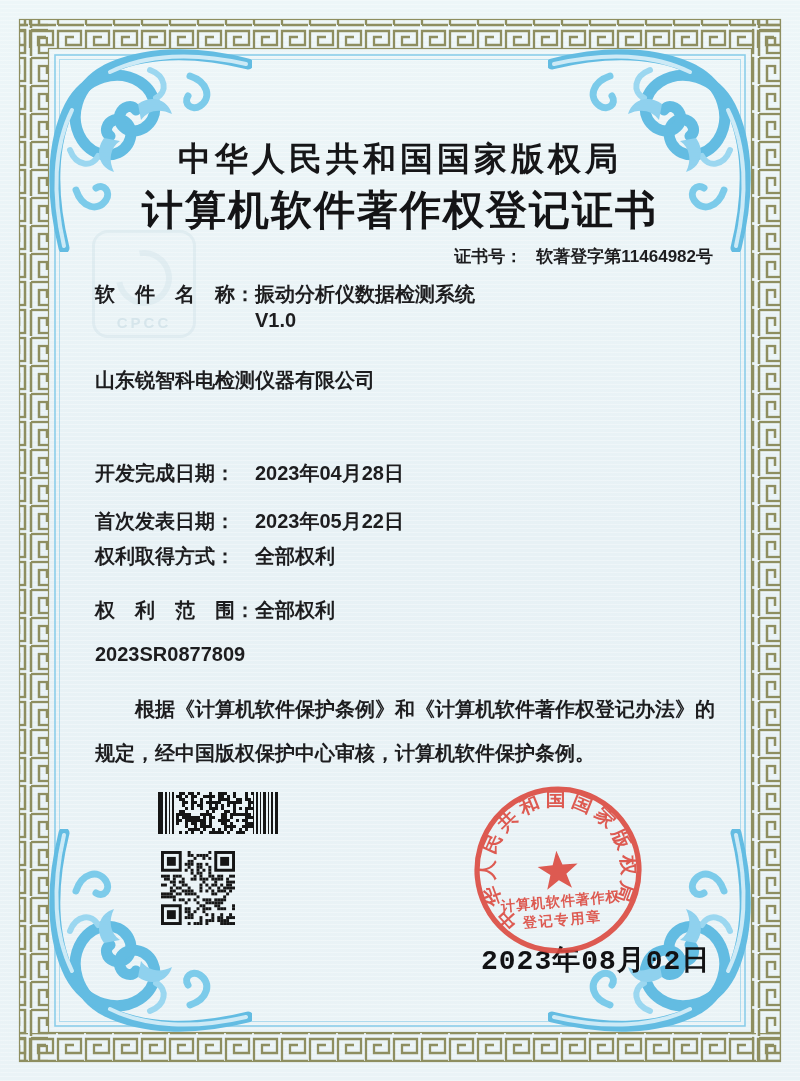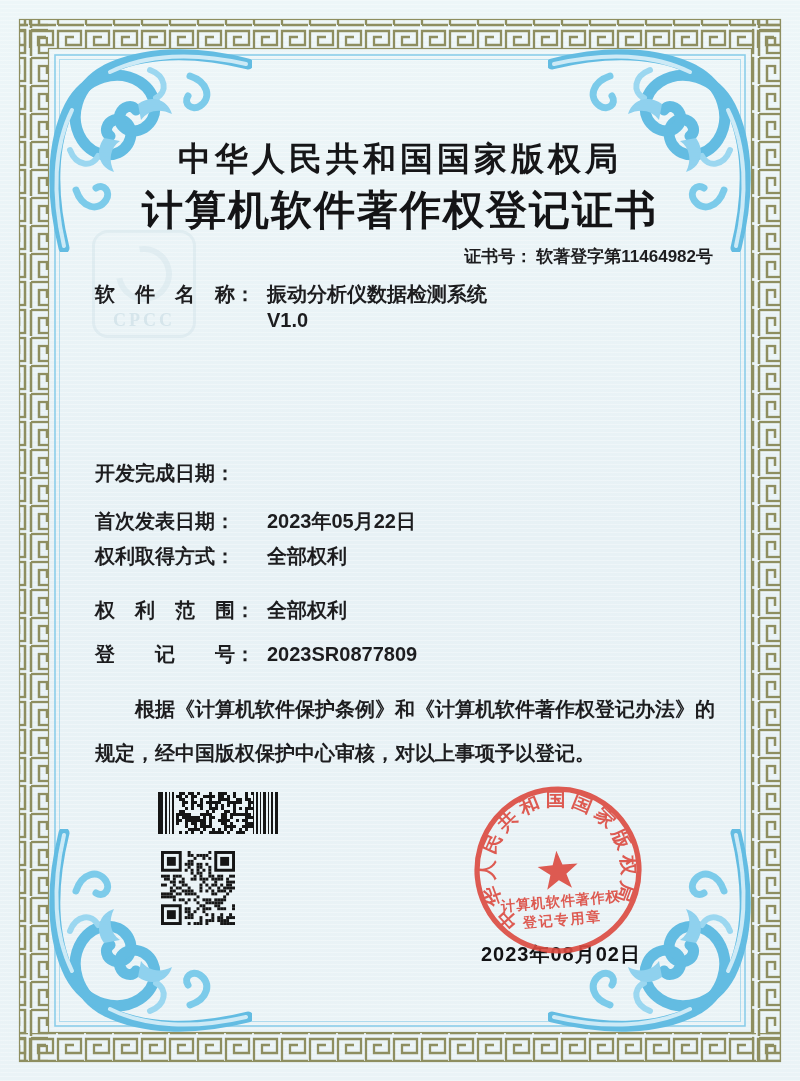--- a/index.html
+++ b/index.html
@@ -27,62 +27,62 @@
     position:absolute;left:92px;top:230px;width:104px;height:108px;
     border:3px solid rgba(198,219,227,.6);border-radius:16px;opacity:.55;
     display:flex;flex-direction:column;align-items:center;justify-content:flex-end;
     padding-bottom:4px;
   }
   .watermark .swirl{
     width:56px;height:56px;border:6px solid rgba(198,219,227,.55);border-radius:50%;
     border-left-color:transparent;margin-bottom:8px;transform:rotate(35deg);
   }
   .watermark .wm-text{
-    font-size:18px;font-weight:bold;letter-spacing:3px;color:rgba(186,210,220,.8);font-family:Liberation Serif, serif;
+    font-size:15px;font-weight:bold;letter-spacing:3px;color:rgba(186,210,220,.8);
   }
 
   
   .authority{
     position:absolute;left:0;right:0;top:137px;text-align:center;
     font-family:"DejaVu Serif","Liberation Serif",serif;
     font-size:33px;font-weight:700;letter-spacing:4px;color:#161618;
   }
   .cert-title{
     position:absolute;left:0;right:0;top:183px;text-align:center;
     font-family:"DejaVu Serif","Liberation Serif",serif;
     font-size:41px;font-weight:700;letter-spacing:2px;color:#141416;
   }
   .certno-line{
     position:absolute;left:95px;top:245px;width:618px;text-align:right;
     font-size:17px;font-weight:700;
   }
-  .certno-line .certno-value{margin-left:4px;}
+  .certno-line .certno-value{margin-left:14px;}
 
   
   .row{position:absolute;left:95px;display:flex;align-items:flex-start;
        font-size:20px;font-weight:700;line-height:26px;}
   .row .lbl{width:160px;flex:0 0 160px;white-space:pre;}
-  .row .valwrap{margin-left:12px;}
+  .row .valwrap{margin-left:0px;}
   .f0{top:281px}.f1{top:367px}.f2{top:460px}.f3{top:508px}
   .f4{top:543px}.f5{top:597px}.f6{top:641px}
 
   
   .stmt{position:absolute;font-size:20px;font-weight:700;line-height:26px;}
   .stmt.l1{left:135px;top:696px;}
   .stmt.l2{left:95px;top:740px;}
 
   
   .barcode{position:absolute;left:158px;top:792px;width:120px;height:42px;}
   .qrcode{position:absolute;left:161px;top:851px;width:74px;height:74px;}
 
   
   .issue-date{
     position:absolute;left:481px;top:941px;
-    font-family:Liberation Sans, sans-serif;
-    font-size:20px;font-weight:700;letter-spacing:1px;color:#121214;
+    font-family:Liberation Mono, monospace;
+    font-size:28px;font-weight:700;letter-spacing:1px;color:#121214;
   }
   .seal{position:absolute;left:470px;top:782px;width:176px;height:176px;
         opacity:.9;transform:rotate(-5deg);}
 </style>
 </head>
 <body>
 
 <div class="page">
 
   <svg class="deco" width="800" height="1081" viewBox="0 0 800 1081" aria-hidden="true">
@@ -149,43 +149,44 @@
   </div>
 
   <div class="row f0">
     <span class="lbl">软　件　名　称：</span>
     <span class="valwrap">
       <div>振动分析仪数据检测系统</div>
       <div>V1.0</div>
     </span>
   </div>
   <div class="row f1">
+    <span class="valwrap">山东锐智科电检测仪器有限公司</span>
   </div>
   <div class="row f2">
     <span class="lbl">开发完成日期：</span>
+    <span class="valwrap">2023年04月28日</span>
   </div>
   <div class="row f3">
     <span class="lbl">首次发表日期：</span>
     <span class="valwrap">2023年05月22日</span>
   </div>
   <div class="row f4">
     <span class="lbl">权利取得方式：</span>
     <span class="valwrap">全部权利</span>
   </div>
   <div class="row f5">
     <span class="lbl">权　利　范　围：</span>
     <span class="valwrap">全部权利</span>
   </div>
   <div class="row f6">
-    <span class="lbl">登　　记　　号：</span>
     <span class="valwrap">2023SR0877809</span>
   </div>
 
   <div class="stmt l1">根据《计算机软件保护条例》和《计算机软件著作权登记办法》的</div>
-  <div class="stmt l2">规定，经中国版权保护中心审核，对以上事项予以登记。</div>
+  <div class="stmt l2">规定，经中国版权保护中心审核，计算机软件保护条例。</div>
 
   <svg class="barcode" id="barcode-svg" viewBox="0 0 120 42" preserveAspectRatio="none" aria-hidden="true">
       <rect x="0" y="0" width="5" height="42" fill="#161616"></rect>
       <rect x="7" y="0" width="2" height="42" fill="#161616"></rect>
       <rect x="11" y="0" width="1" height="42" fill="#161616"></rect>
       <rect x="14" y="0" width="2" height="42" fill="#161616"></rect>
       <rect x="18" y="3" width="3" height="3" fill="#161616"></rect>
       <rect x="18" y="21" width="3" height="3" fill="#161616"></rect>
       <rect x="18" y="24" width="3" height="3" fill="#161616"></rect>
       <rect x="18" y="27" width="3" height="3" fill="#161616"></rect>

